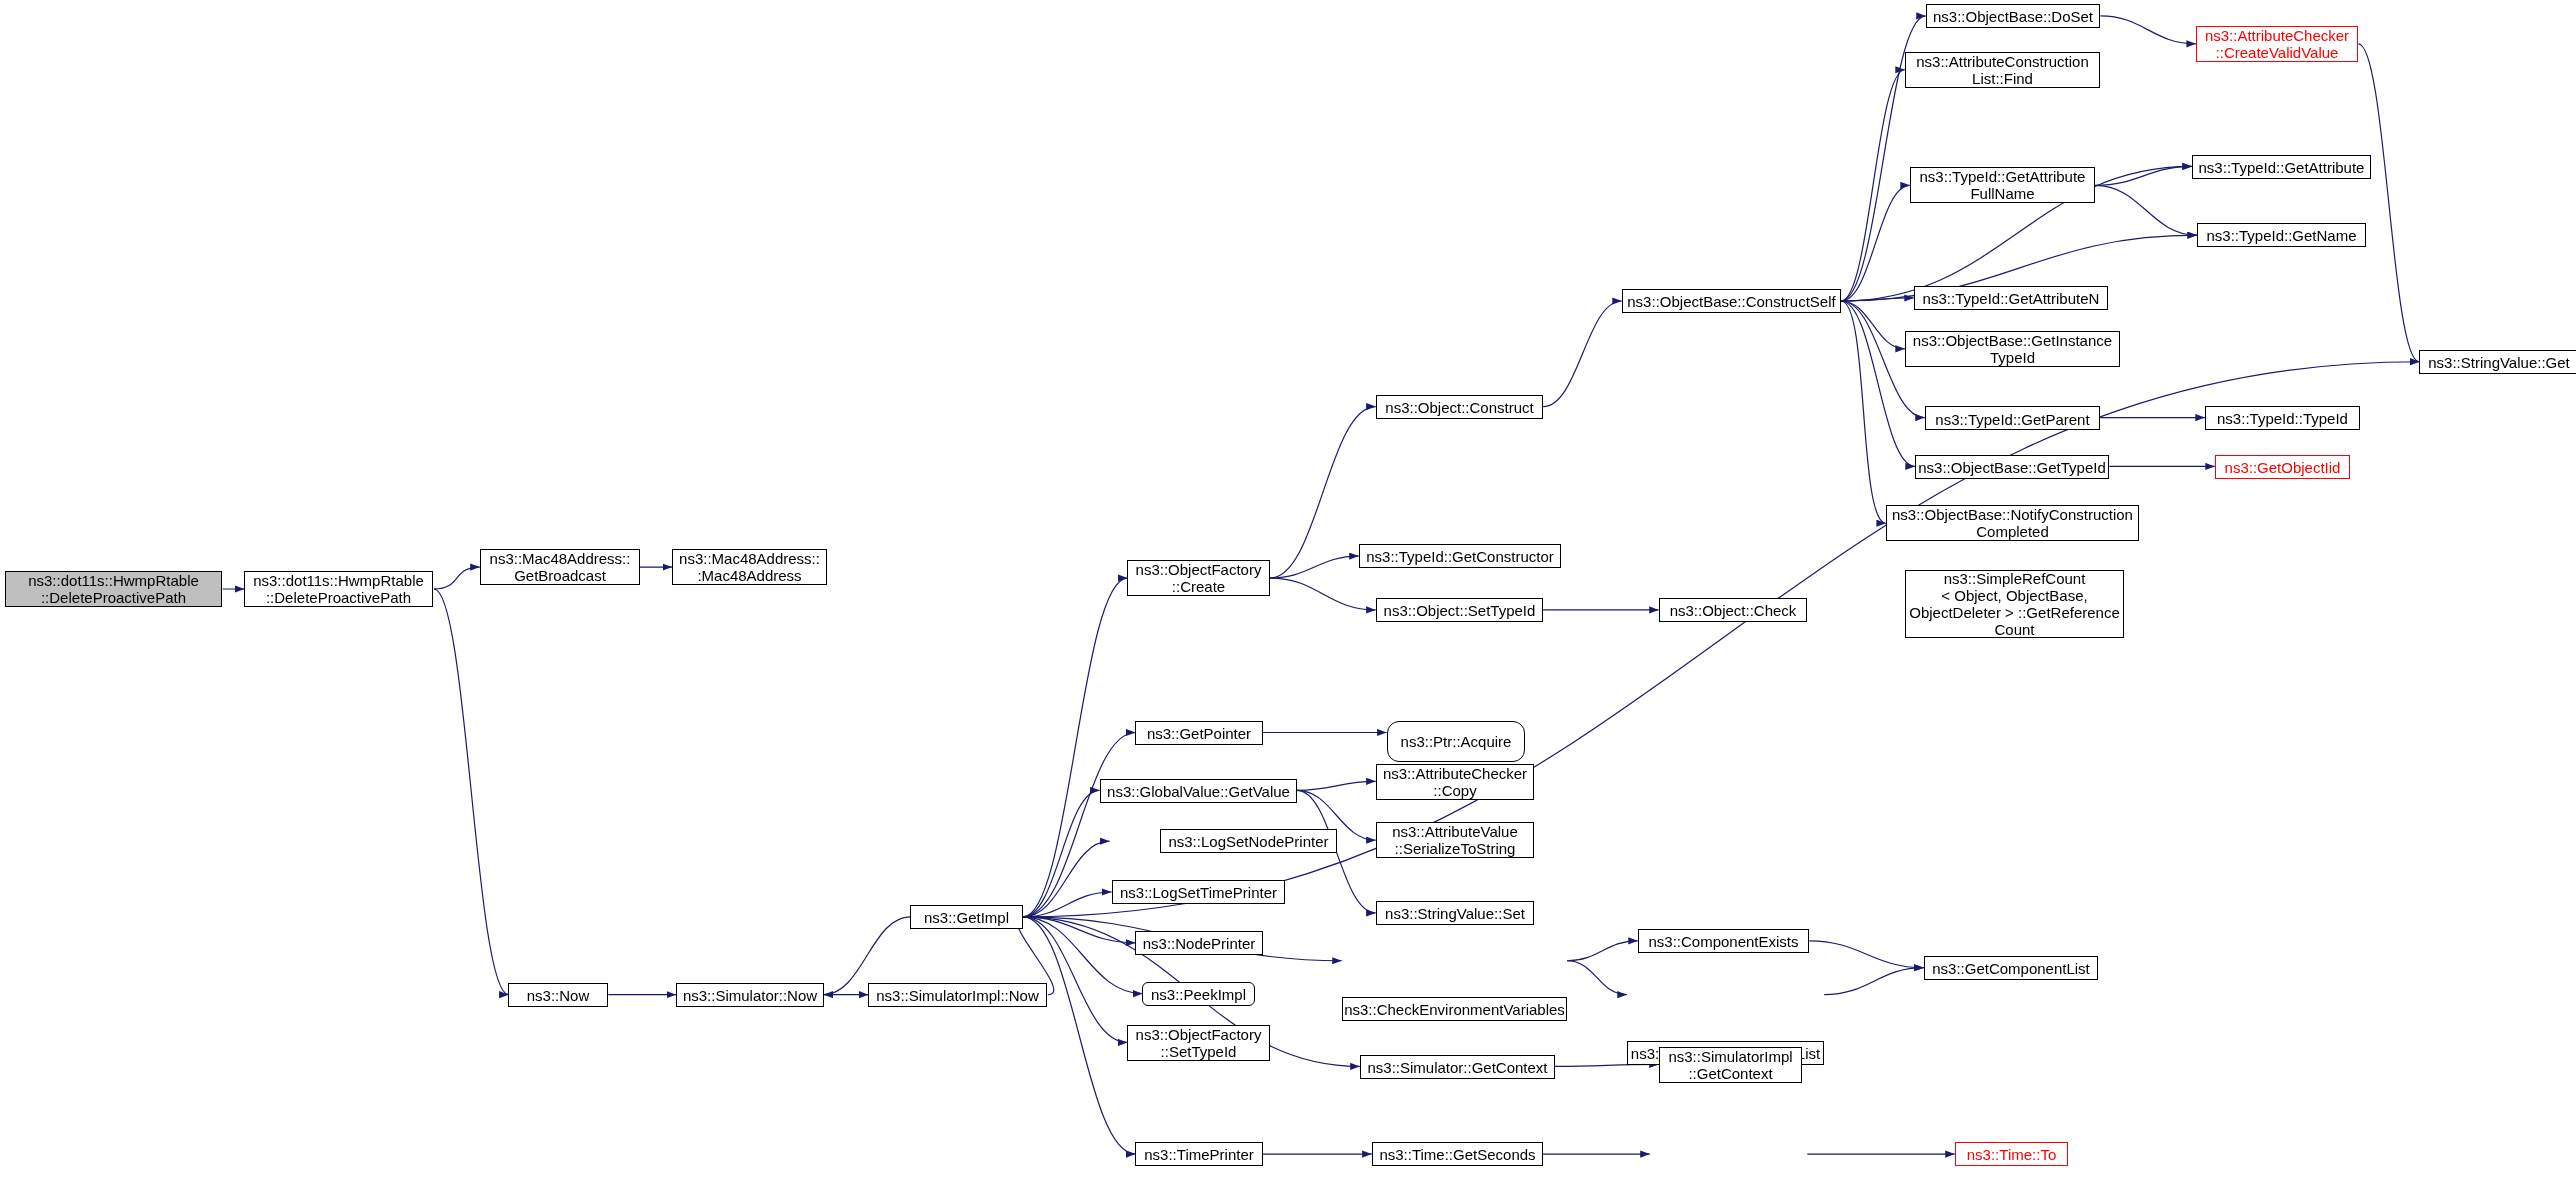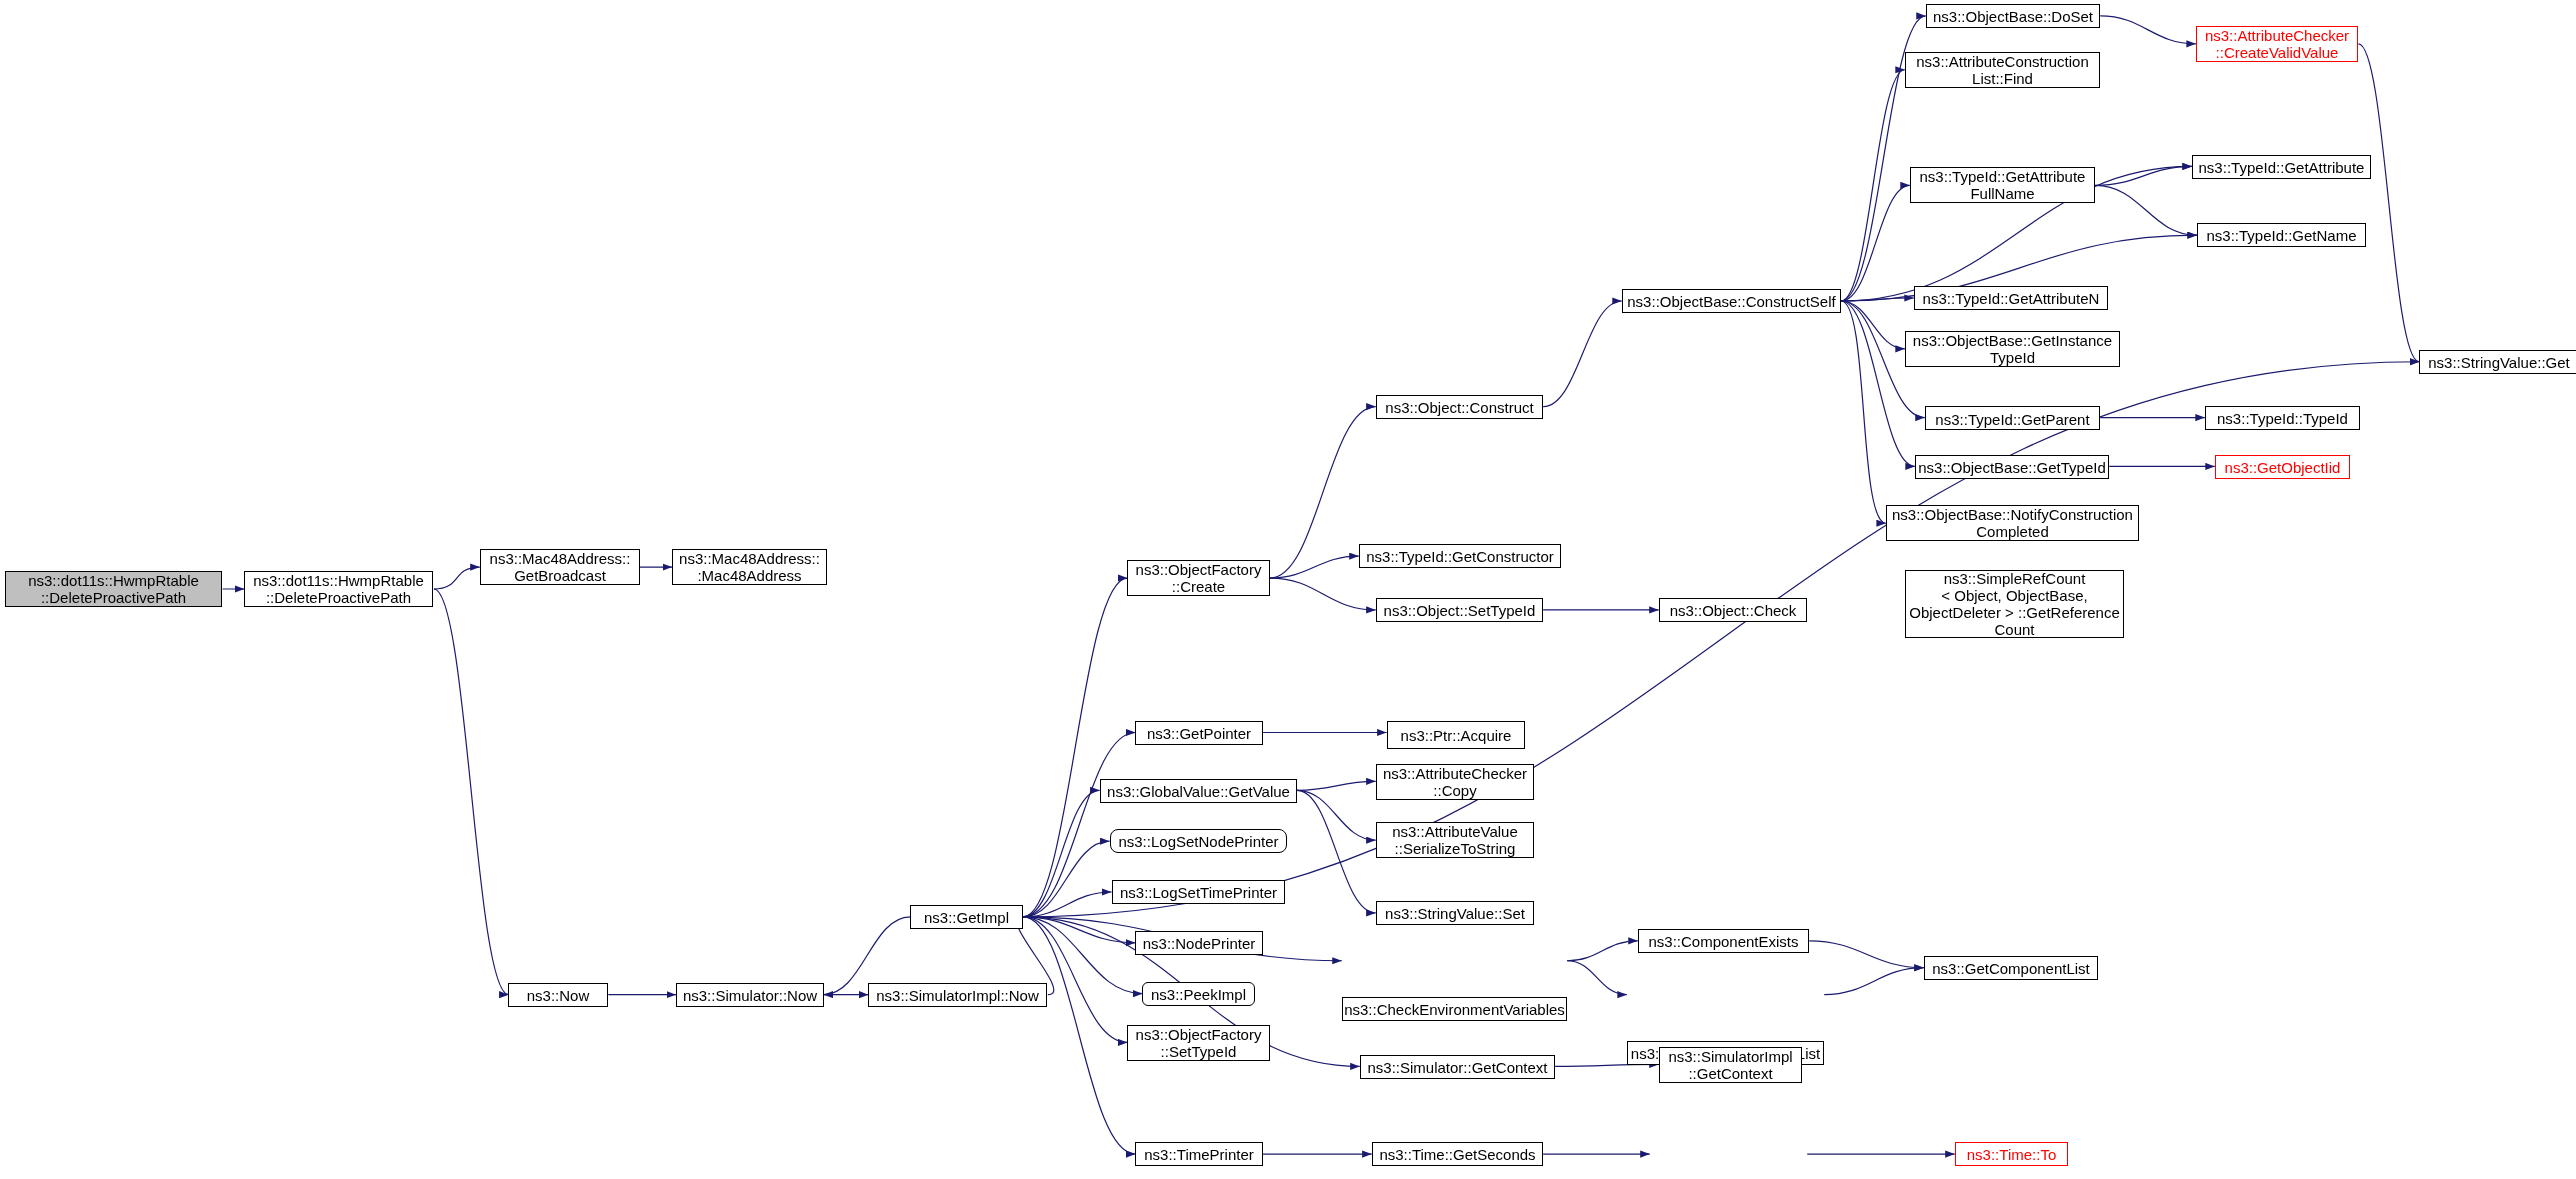--- a/index.html
+++ b/index.html
@@ -111,21 +111,21 @@
       </div>
       <div class="node" style="left: 910px; top: 905px; width: 113px; height: 24px;">
         <span class="lbl">ns3::GetImpl</span>
       </div>
       <div class="node" style="left: 1135px; top: 721px; width: 128px; height: 24px;">
         <span class="lbl">ns3::GetPointer</span>
       </div>
       <div class="node" style="left: 1100px; top: 779px; width: 197px; height: 24px;">
         <span class="lbl">ns3::GlobalValue::GetValue</span>
       </div>
-      <div class="node" style="left: 1110px; top: 829px; width: 177px; height: 24px; border-radius: 8px;">
+      <div class="node" style="left: 1160px; top: 829px; width: 177px; height: 24px;">
         <span class="lbl">ns3::LogSetNodePrinter</span>
       </div>
       <div class="node" style="left: 1112px; top: 880px; width: 173px; height: 24px;">
         <span class="lbl">ns3::LogSetTimePrinter</span>
       </div>
       <div class="node" style="left: 1135px; top: 931px; width: 128px; height: 24px;">
         <span class="lbl">ns3::NodePrinter</span>
       </div>
       <div class="node" style="left: 1142px; top: 982px; width: 113px; height: 24px; border-radius: 6px;">
         <span class="lbl">ns3::PeekImpl</span>
@@ -241,18 +241,18 @@
       </div>
       <div class="node" style="left: 2205px; top: 406px; width: 155px; height: 24px;">
         <span class="lbl">ns3::TypeId::TypeId</span>
       </div>
       <div class="node red" style="left: 2215px; top: 455px; width: 135px; height: 24px;">
         <span class="lbl">ns3::GetObjectIid</span>
       </div>
       <div class="node" style="left: 2419px; top: 350px; width: 160px; height: 24px;">
         <span class="lbl">ns3::StringValue::Get</span>
       </div>
-      <div class="node" style="left: 1387px; top: 721px; width: 138px; height: 28px;">
+      <div class="node" style="left: 1387px; top: 721px; width: 138px; height: 41px; border-radius: 12px;">
         <span class="lbl">ns3::Ptr::Acquire</span>
       </div>
     </div>
 </div>
 
 
 </body></html>

